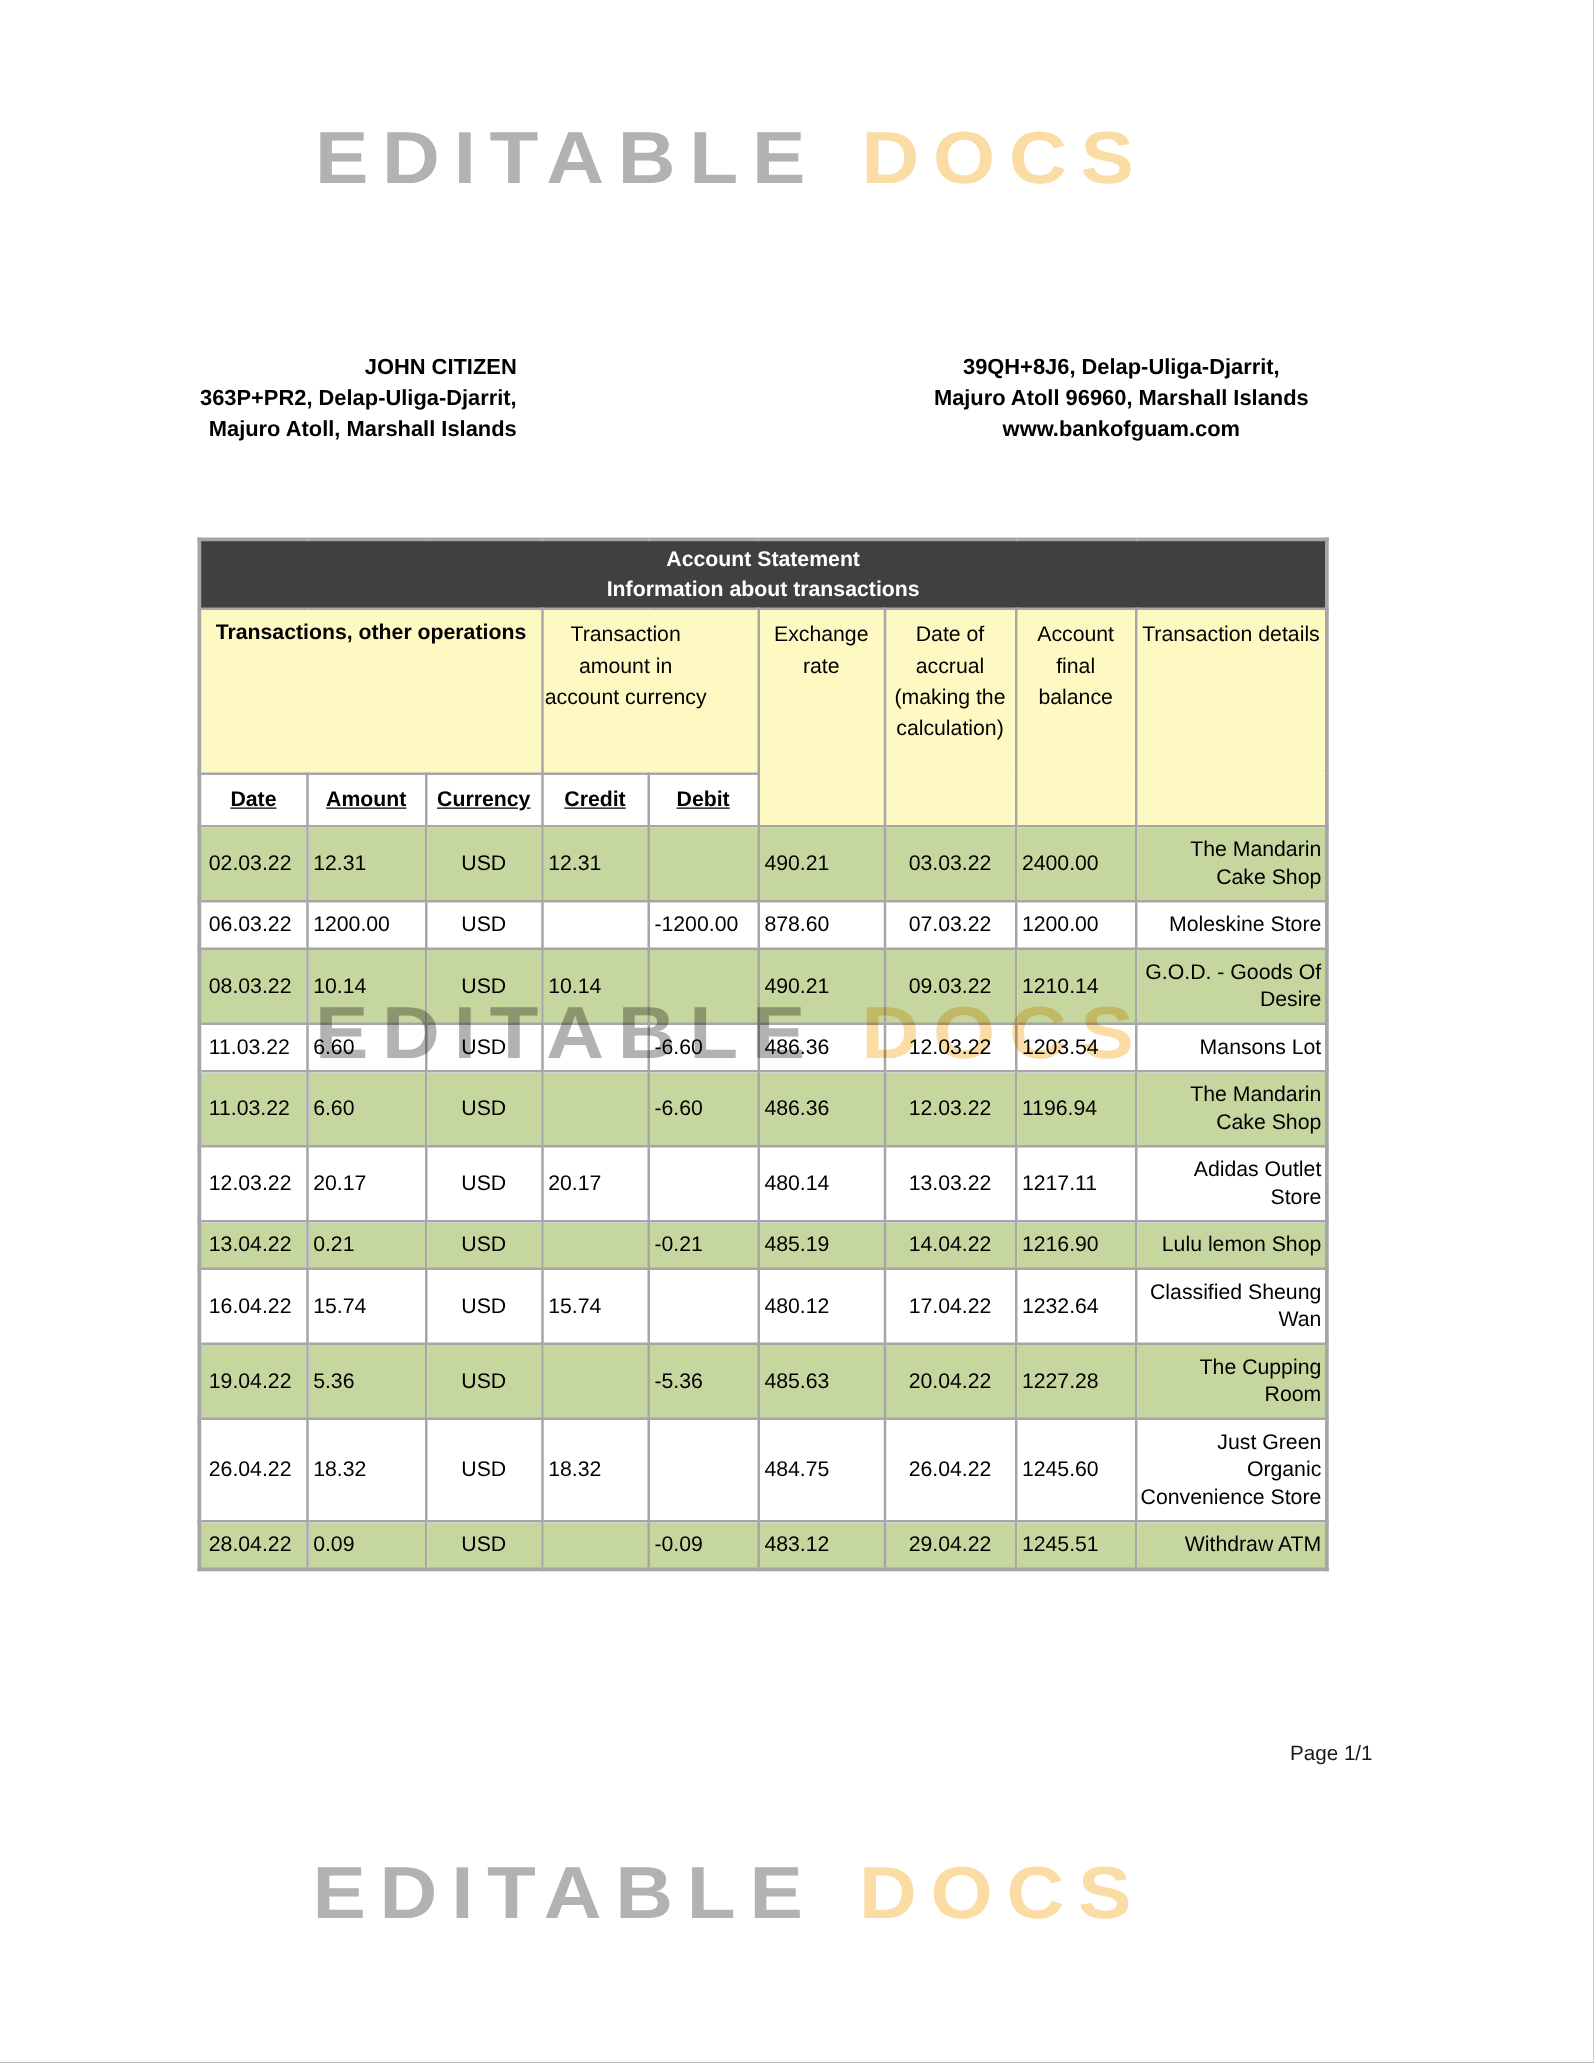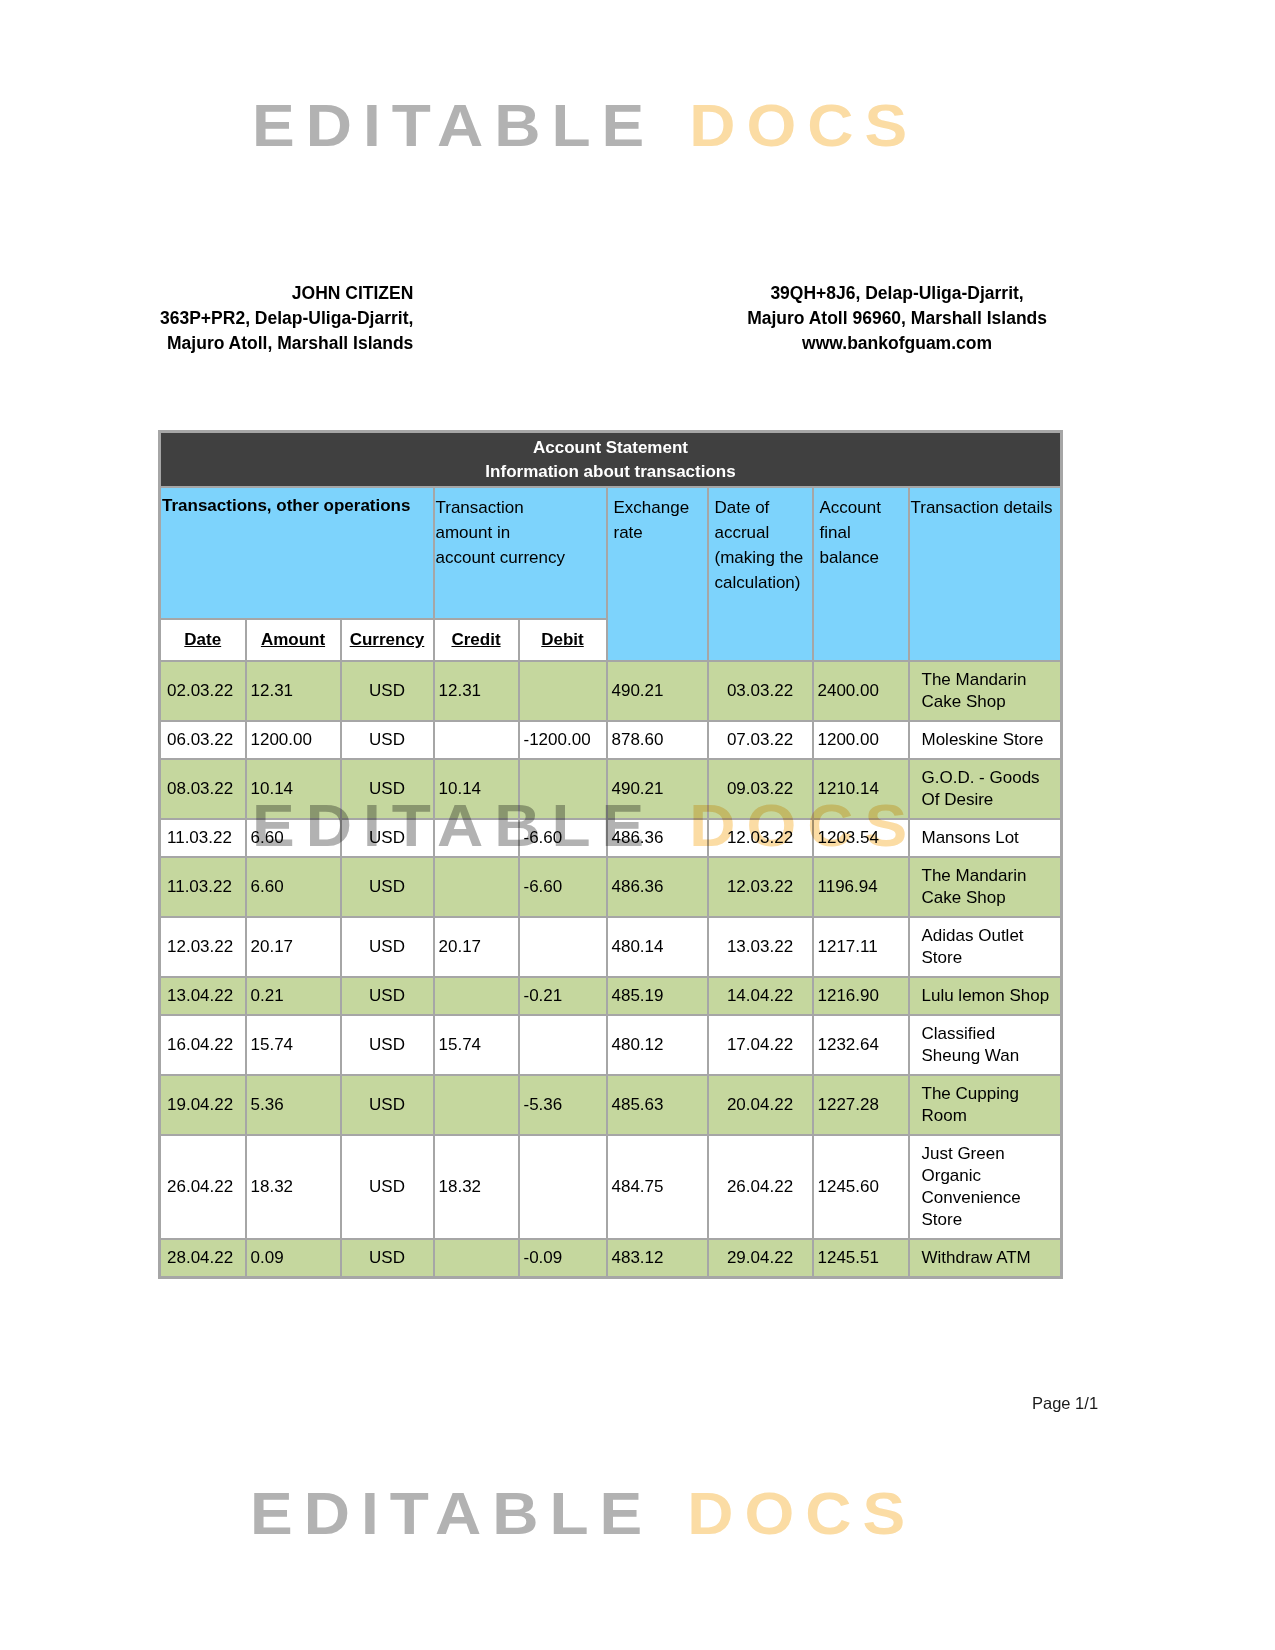--- a/index.html
+++ b/index.html
@@ -30,32 +30,32 @@
   
   .addr{position:absolute;top:281px;font-size:17.5px;font-weight:bold;line-height:25px;z-index:2;}
   .addr-left{left:160px;text-align:right;}
   .addr-right{right:228px;text-align:center;}
   
   .tbl-wrap{position:absolute;left:158px;top:430px;z-index:2;}
   table.stmt{border-collapse:collapse;table-layout:fixed;width:902px;border:3px solid #a6a6a6;}
   table.stmt th,table.stmt td{border:2px solid #a6a6a6;font-size:17px;overflow:hidden;}
   .title-cell{background:#404040;color:#ffffff;font-weight:bold;font-size:23px;line-height:24px;padding:3px 0 2px 0;text-align:center;border-bottom:2px solid #a6a6a6;}
   .title-cell div{padding:0;}
-  .h-group{font-weight:normal;text-align:left;vertical-align:top;padding-top:7px;line-height:25px;background:#7dd3fc;}
+  .h-group{font-weight:normal;text-align:center;vertical-align:top;padding-top:7px;line-height:25px;background:#fef9c3;}
   tr.group-row th{height:122px;}
   .h-trans{font-weight:bold;padding-top:5px;}
   .h-amt{padding-right:40px;}
   .h-narrow{padding-left:6px;padding-right:6px;}
   tr.sub-row th{font-weight:bold;text-align:center;height:38px;vertical-align:middle;background:#fff;text-decoration:underline;}
   tbody td{padding:7px 4px;line-height:22px;vertical-align:middle;background:#ffffff;}
   tbody tr:nth-child(odd) td{background:#c5d79e;}
   td.c-date{text-align:left;padding-left:6px;}
   td.c-amt,td.c-cr,td.c-db,td.c-rate,td.c-bal{padding-right:5px;}
   td.c-cur,td.c-acc{text-align:center;}
-  td.c-det{text-align:left;padding-left:12px;padding-right:3px;}
+  td.c-det{text-align:right;padding-left:2px;padding-right:3px;}
   
   .page-num{position:absolute;left:1032px;top:1394px;font-size:16.5px;color:#1a1a1a;z-index:2;}
 </style>
 </head>
 <body>
 
 <div class="page">
 
   <div class="wm wm-top"><span class="w1">EDITABLE</span><span class="w2">DOCS</span></div>
 

